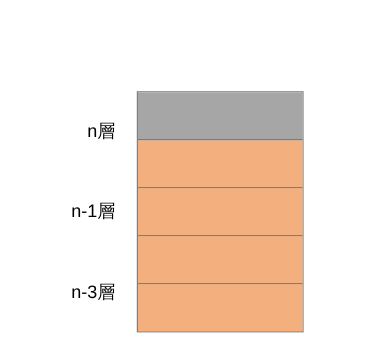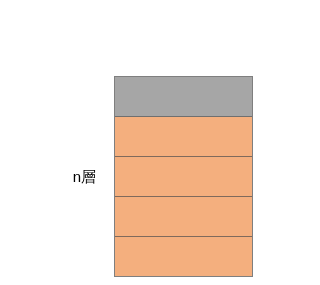--- a/index.html
+++ b/index.html
@@ -77,20 +77,22 @@
     background: #f4af7e;
   }
 </style>
 </head>
 <body>
 
 <div id="diagram-root">
 
   <div class="label-column">
     <div class="layer-label">n層</div>
+    <div class="layer-label">n-1層</div>
+    <div class="layer-label">n-3層</div>
   </div>
 
   <div class="stack">
     <div class="layer-box tone-gray" style="background: rgb(166, 166, 166);"></div>
     <div class="layer-box tone-orange" style="background: rgb(244, 175, 126);"></div>
     <div class="layer-box tone-orange" style="background: rgb(244, 175, 126);"></div>
     <div class="layer-box tone-orange" style="background: rgb(244, 175, 126);"></div>
     <div class="layer-box tone-orange" style="background: rgb(244, 175, 126);"></div>
   </div>
 

